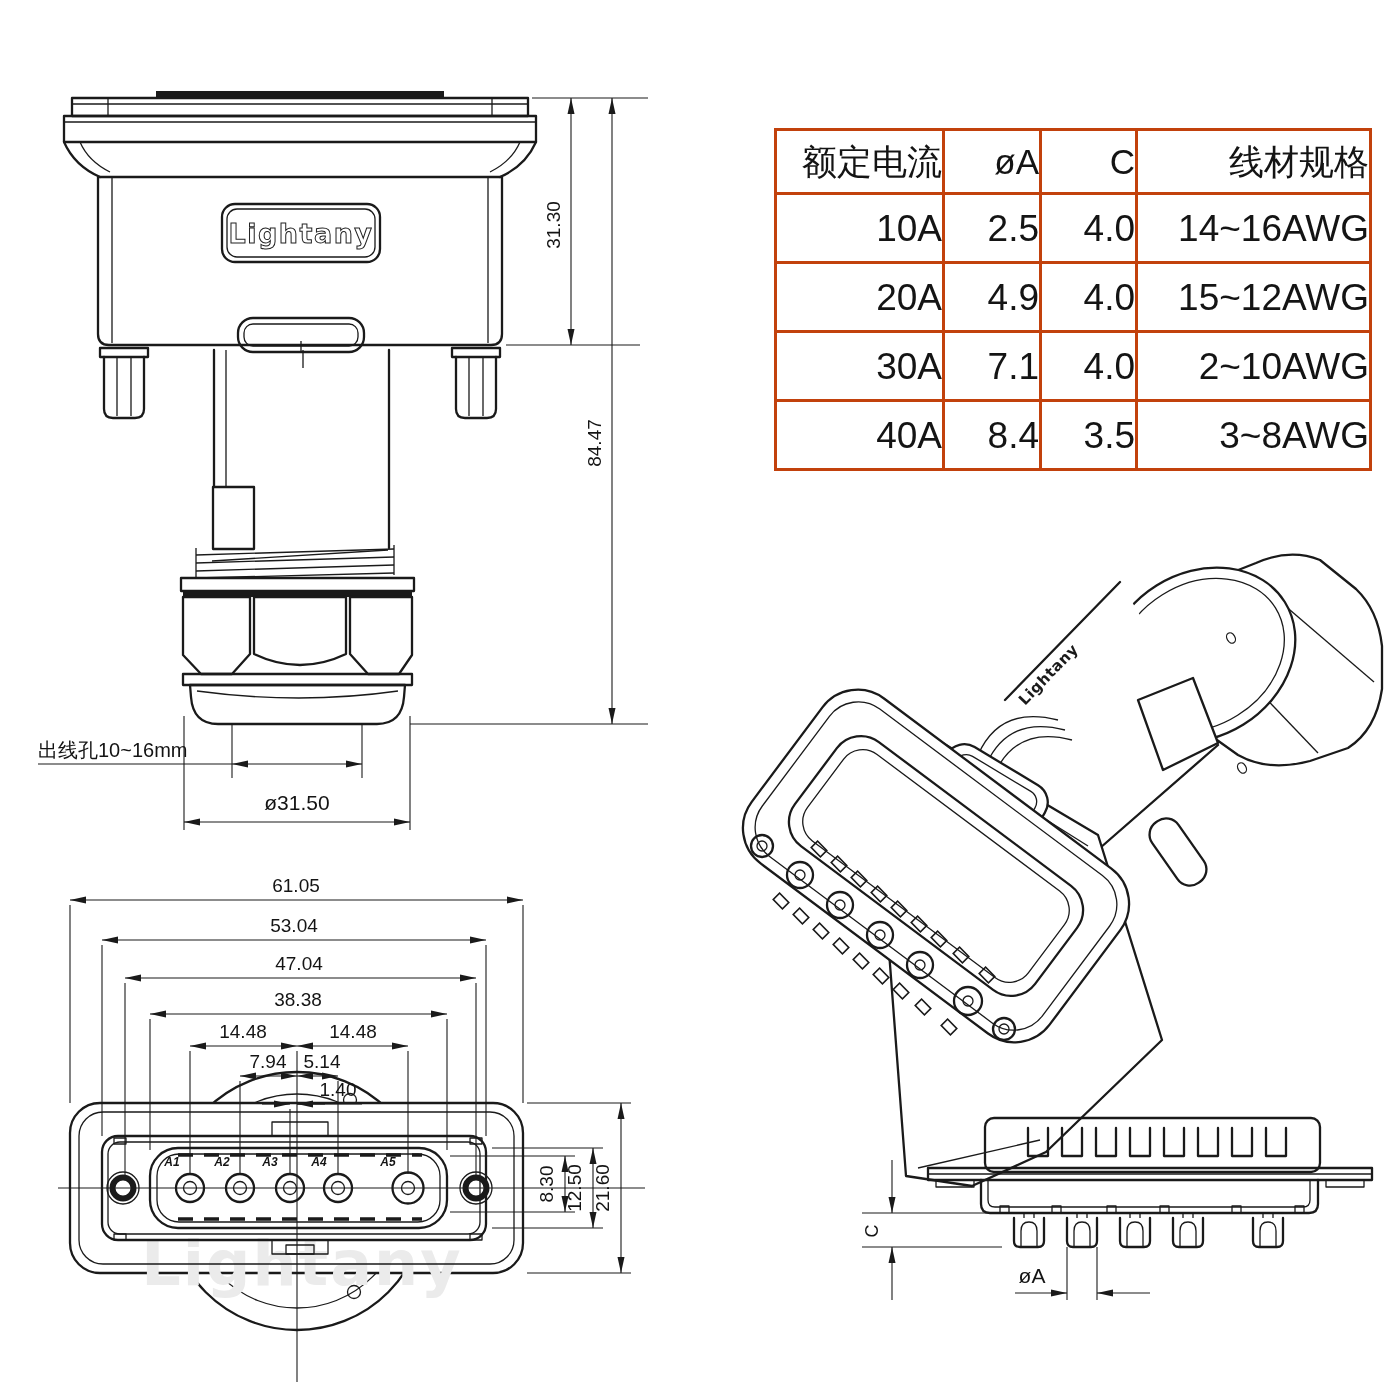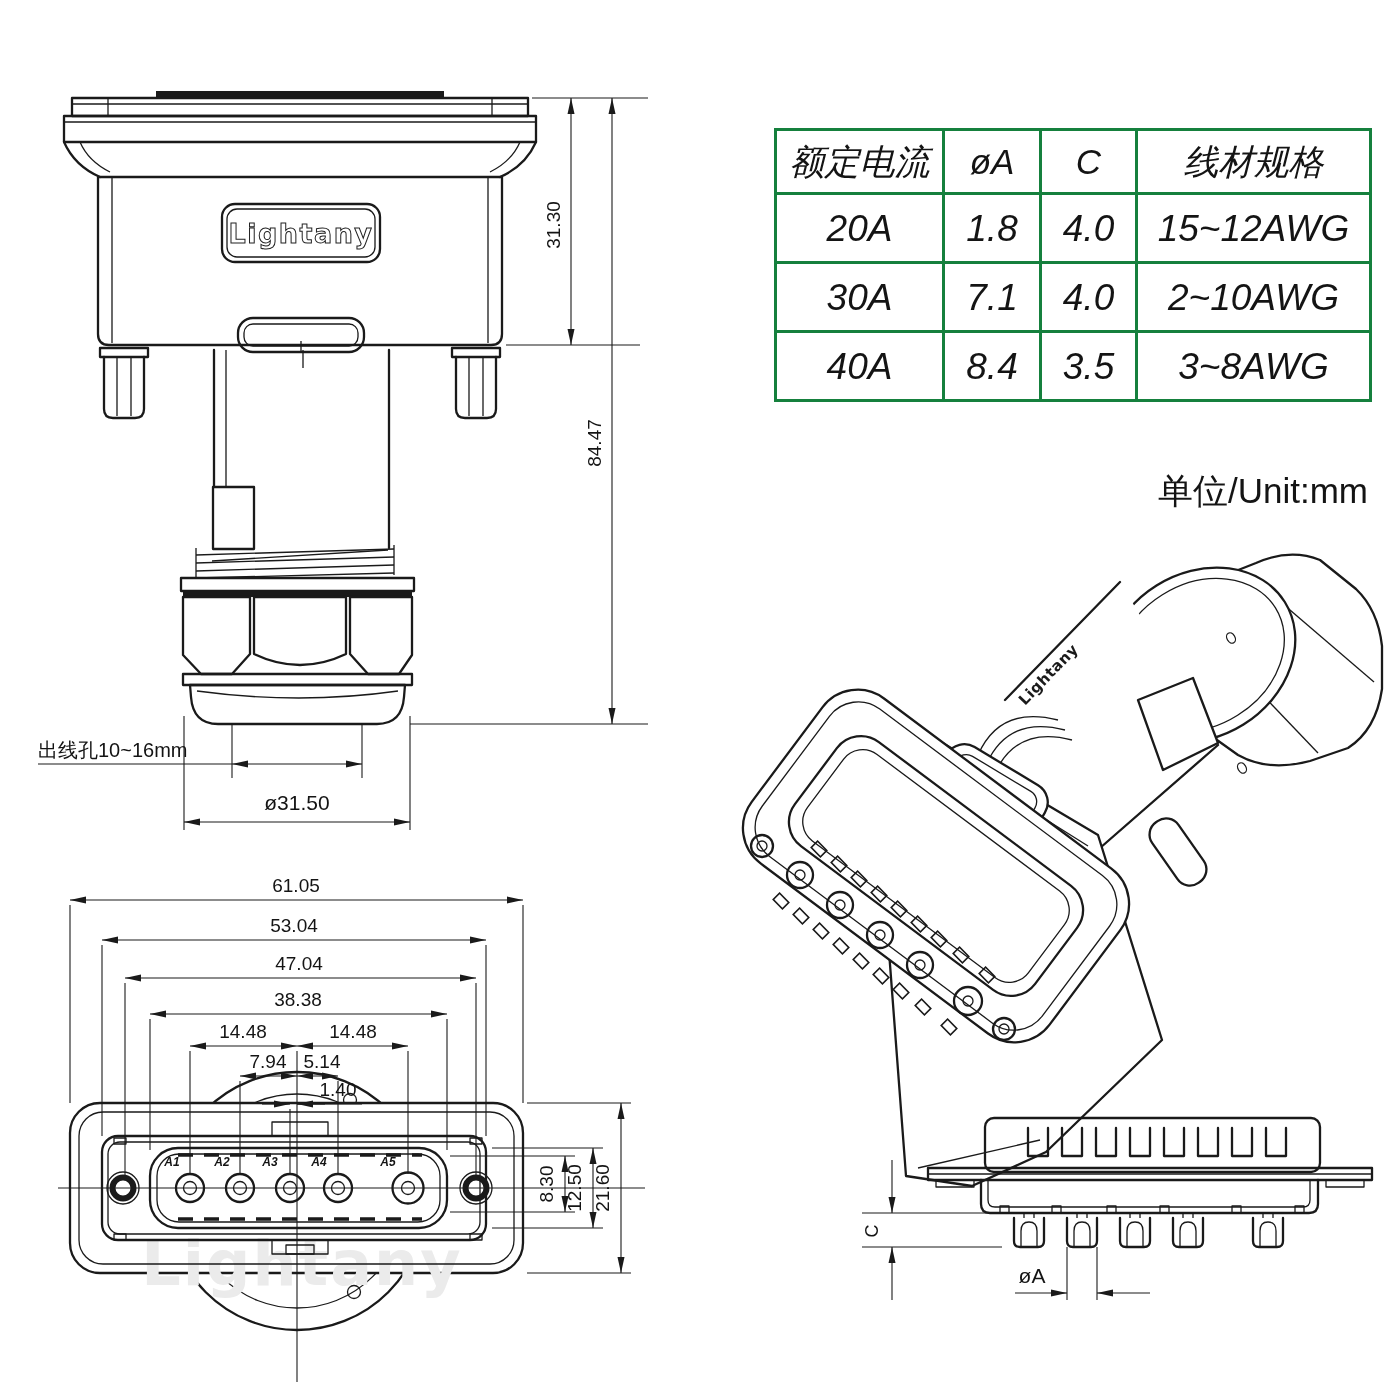--- a/index.html
+++ b/index.html
@@ -14,22 +14,22 @@
   .blk{fill:#1a1a1a;stroke:none;}
   text.d{font:19px "Liberation Sans","DejaVu Sans",sans-serif;fill:#141414;text-anchor:middle;}
   text.dl{font:20px "Liberation Sans","DejaVu Sans",sans-serif;fill:#141414;text-anchor:start;}
   text.pin{font:italic 700 12px "Liberation Sans",sans-serif;fill:#141414;text-anchor:middle;}
   text.logo{font:700 27px "DejaVu Sans",sans-serif;fill:none;stroke:#222;stroke-width:1;
             letter-spacing:1.5px;text-anchor:middle;}
   text.isologo{font:700 15px "DejaVu Sans",sans-serif;fill:#1a1a1a;letter-spacing:.5px;text-anchor:middle;}
   text.wm{font:700 62px "DejaVu Sans",sans-serif;fill:#ebebeb;letter-spacing:2px;text-anchor:middle;}
   
   #spec{position:absolute;left:774px;top:128px;border-collapse:collapse;table-layout:fixed;}
-  #spec td{border:3px solid #15803d;text-align:center;vertical-align:middle;
-           font-size:37px;padding:0;height:66px;line-height:1;font-style:italic;}
+  #spec td{border:3px solid #c2410c;text-align:right;vertical-align:middle;
+           font-size:37px;padding:0;height:66px;line-height:1;}
   #spec tr.hd td{font-size:35px;height:61px;}
   #unit-note{position:absolute;left:1040px;top:468px;width:328px;text-align:right;
              font-size:35px;color:#141414;}
 </style>
 </head>
 <body>
 
 <div id="canvas">
 
 <svg width="1400" height="1400" viewBox="0 0 1400 1400">
@@ -397,35 +397,40 @@
         <col style="width:234px">
       </colgroup>
   <tbody>
         <tr class="hd">
     <td>额定电流</td>
     <td>øA</td>
     <td>C</td>
     <td>线材规格</td>
   </tr>
   <tr>
+    <td>10A</td>
+    <td>2.5</td>
+    <td>4.0</td>
+    <td>14~16AWG</td>
+  </tr>
+  <tr>
     <td>20A</td>
-    <td>1.8</td>
+    <td>4.9</td>
     <td>4.0</td>
     <td>15~12AWG</td>
   </tr>
   <tr>
     <td>30A</td>
     <td>7.1</td>
     <td>4.0</td>
     <td>2~10AWG</td>
   </tr>
   <tr>
     <td>40A</td>
     <td>8.4</td>
     <td>3.5</td>
     <td>3~8AWG</td>
   </tr>
 </tbody>
     </table>
 
-<div id="unit-note">单位/Unit:mm</div>
 
 </div>
 
 </body></html>

